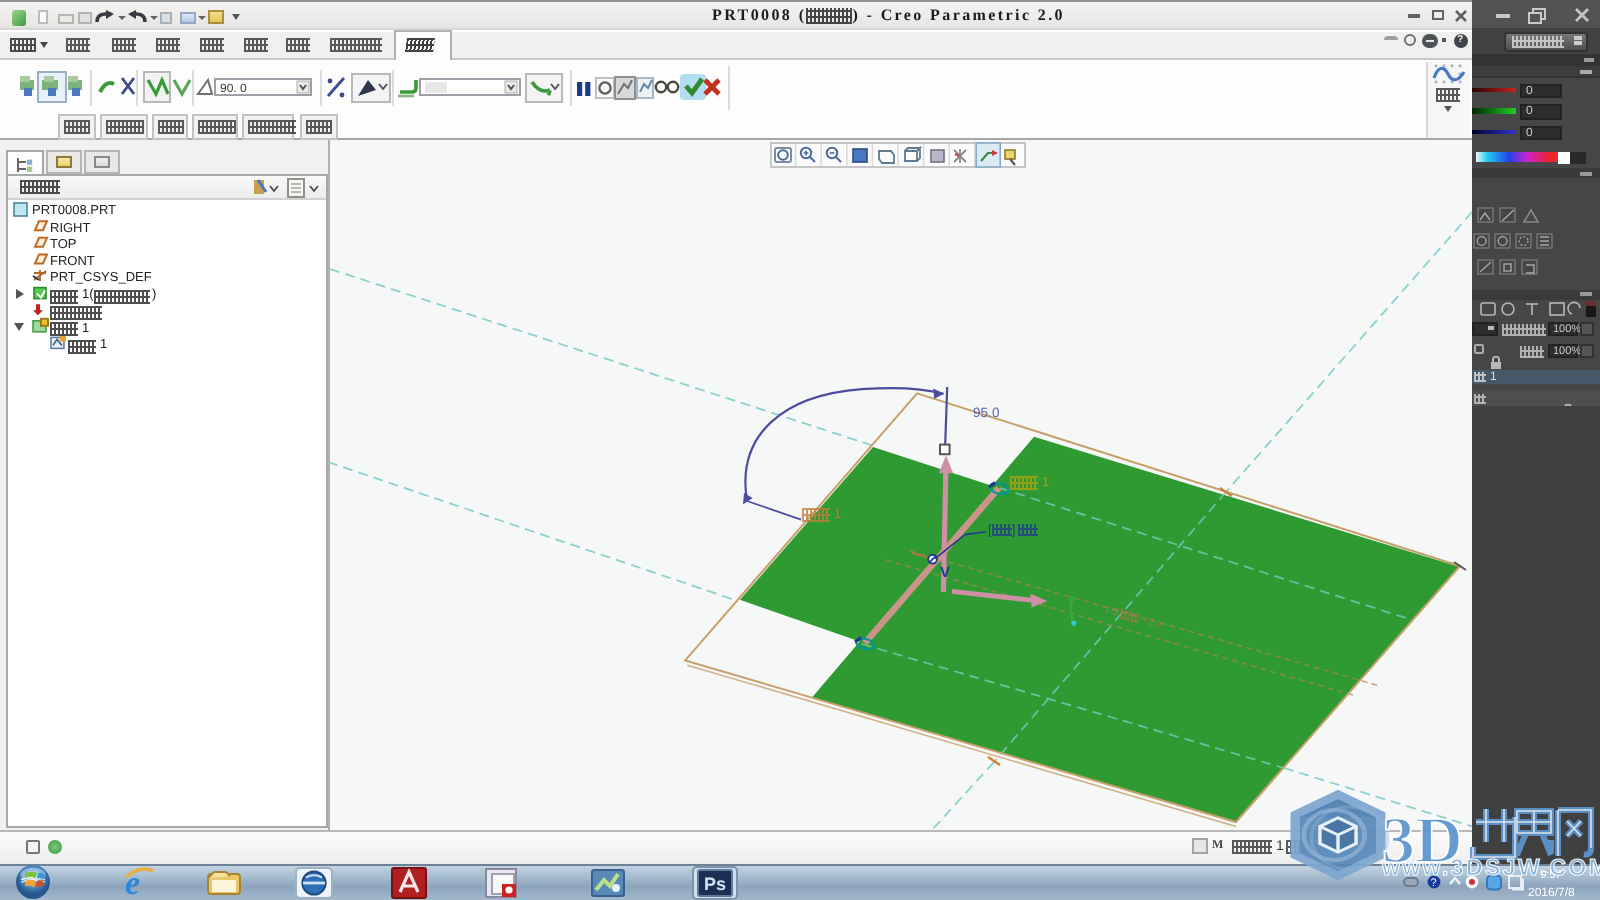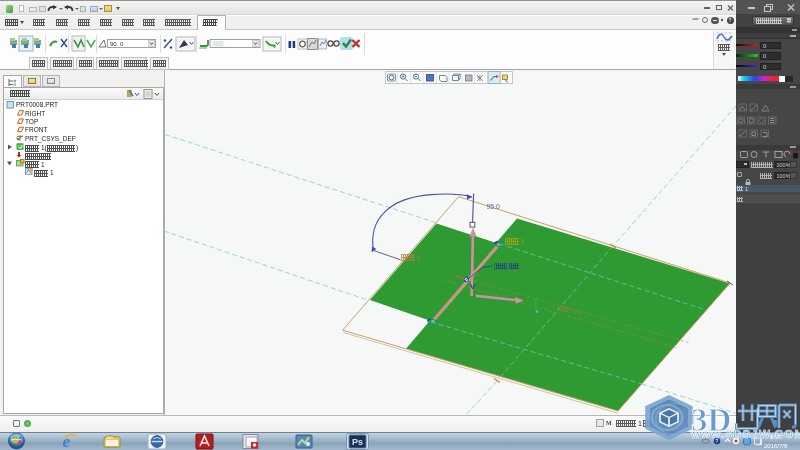--- a/index.html
+++ b/index.html
@@ -34,20 +34,21 @@
       <path d="M9.5,6 q0,-4 -4,-4 l-3,0" fill="none" stroke="#3a3a42" stroke-width="1.8"></path>
       <path d="M5,0 l-4,2 l4,2.5 z" fill="#3a3a42"></path>
     </svg>
 <div class="abs" style="left:75px;top:8px;width:0;height:0;border-left:2px solid transparent;border-right:2px solid transparent;border-top:2.5px solid #666;"></div>
 <div class="abs" style="left:80px;top:5.5px;width:6px;height:6.5px;background:#dde1e5;border:1px solid #a8b0b8;"></div>
 <div class="abs" style="left:90px;top:5.5px;width:8px;height:6.5px;background:linear-gradient(#dfe9f5,#b3c8e2);border:1px solid #92a8c4;"></div>
 <div class="abs" style="left:99px;top:8px;width:0;height:0;border-left:2px solid transparent;border-right:2px solid transparent;border-top:2.5px solid #666;"></div>
 <div class="abs" style="left:104px;top:5px;width:8px;height:6.5px;background:linear-gradient(#f3dd8a,#e6c65e);border:1px solid #a89040;"></div>
 <div class="abs" style="left:116px;top:7px;width:0;height:0;border-left:2.5px solid transparent;border-right:2.5px solid transparent;border-top:3px solid #555;"></div>
 
+<div class="abs" style="left:356px;top:3px;height:10px;font:bold 8px 'Liberation Serif';color:#1c1c1c;letter-spacing:1.2px;">PRT0008 (<span class="z" style="width:23px;height:8px;color:#1c1c1c;"></span>) - Creo Parametric 2.0</div>
 
 <div class="abs" style="left:704px;top:7px;width:6px;height:2px;background:#5f6267;"></div>
 <div class="abs" style="left:716px;top:5px;width:6px;height:5px;border:1px solid #5f6267;"></div>
 <svg class="abs" style="left:727px;top:5px;" width="7" height="6" viewBox="0 0 7 6">
       <path d="M1,0.5 L6,5.5 M6,0.5 L1,5.5" stroke="#5f6267" stroke-width="1.3"></path>
     </svg>
 
 <div class="abs" style="left:0;top:16px;width:736px;height:14px;background:#f0f0ef;border-bottom:1px solid #c8c8c8;"></div>
 <div class="abs zi" style="left:5px;top:19px;width:13px;height:7px;color:#222;"></div>
 <div class="abs" style="left:20px;top:21px;width:0;height:0;border-left:2.5px solid transparent;border-right:2.5px solid transparent;border-top:3px solid #444;"></div>

